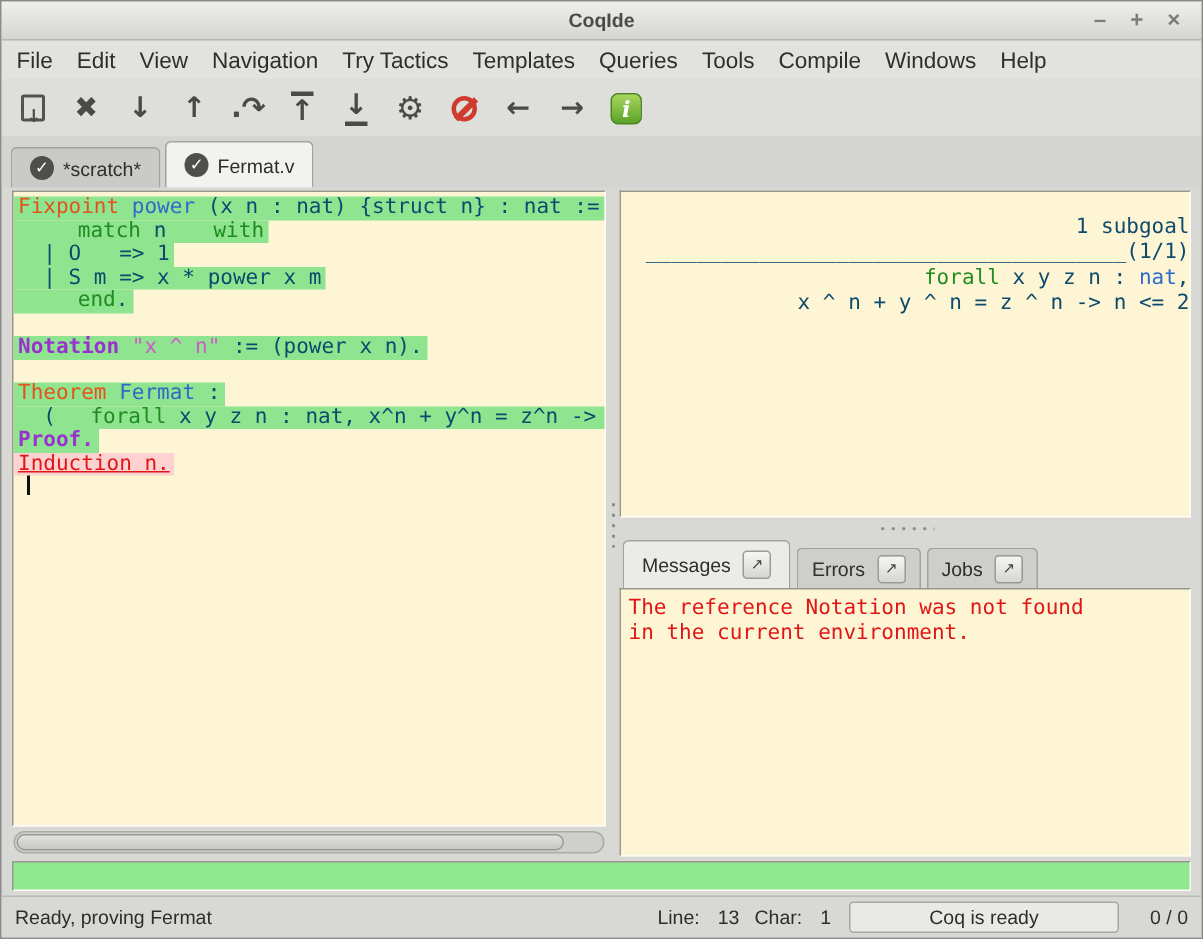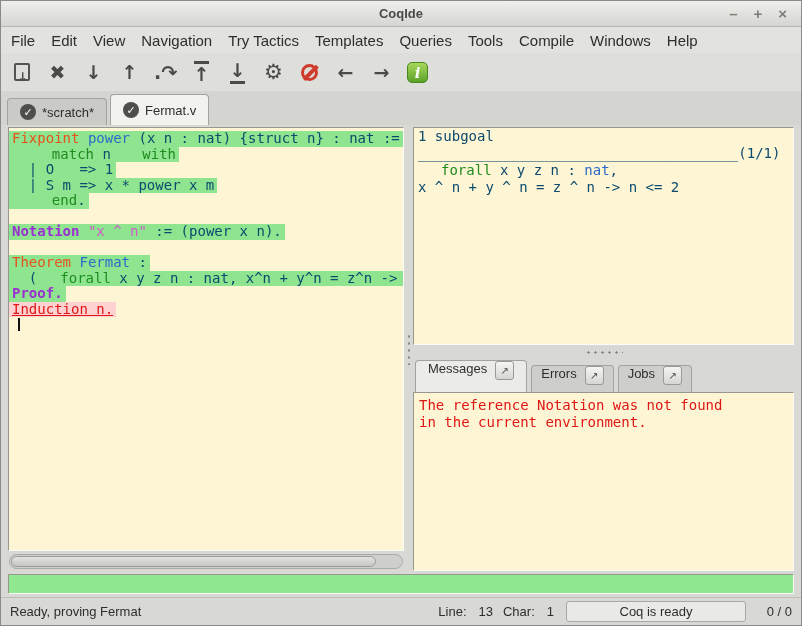--- a/index.html
+++ b/index.html
@@ -67,27 +67,27 @@
   .tok-err{color:var(--error-fg,#e01616);text-decoration:underline;}
   .hscroll{height:15px;flex:none;margin:3px 1px 2px 1px;background:#cfcfcc;
     border:1px solid #aaaaa6;border-radius:8px;position:relative;}
   .hscroll-thumb{position:absolute;left:1px;top:1px;bottom:1px;width:93%;
     background:linear-gradient(#e2e2df,#c6c6c3);border:1px solid #9a9a96;border-radius:7px;}
   .vsplitter{width:9px;flex:none;display:flex;align-items:center;justify-content:center;}
   .vgrip{width:2px;height:32px;background-image:radial-gradient(circle,#8a8a86 1px,transparent 1.3px);
     background-size:2px 7px;background-repeat:repeat-y;}
   
   .right-col{flex:1;display:flex;flex-direction:column;min-width:0;min-height:0;}
-  .goal-frame{height:218px;flex:none;padding:0 0 0 4px;}
+  .goal-frame{height:218px;flex:none;padding:15px 0 0 4px;text-align:right;}
   .goal-line{white-space:pre;font:14px/17px "DejaVu Sans Mono",monospace;color:#1a1a1a;}
   .rsplitter{height:15px;flex:none;display:flex;align-items:center;justify-content:center;}
   .hgrip{width:38px;height:3px;background-image:radial-gradient(circle,#8a8a86 1px,transparent 1.3px);
     background-size:7px 3px;background-repeat:repeat-x;}
   .msg-tabbar{height:32px;flex:none;display:flex;align-items:flex-end;gap:4px;padding-left:2px;}
-  .mtab{height:27px;display:flex;gap:8px;padding:0 9px;
+  .mtab{height:27px;display:flex;align-items:center;gap:8px;padding:0 9px;
     background:#cecECB;background:#cececb;border:1px solid #a2a29e;border-bottom:none;
     border-radius:4px 4px 0 0;font-size:13px;}
   .mtab.active{height:32px;background:#ebebe8;padding:0 12px;}
   .mtab-detach{width:19px;height:19px;border:1px solid #9a9a96;border-radius:3px;
     background:linear-gradient(#f5f5f2,#d6d6d3);font-size:10px;line-height:17px;
     text-align:center;color:#44423e;flex:none;}
   .msg-frame{flex:1;padding:4px 0 0 5px;}
   .msg-line{font:14px/17px "DejaVu Sans Mono",monospace;color:var(--message-red,#e01616);}
   
   .progress-wrap{height:26px;flex:none;padding:3px 7px 3px 7px;}

